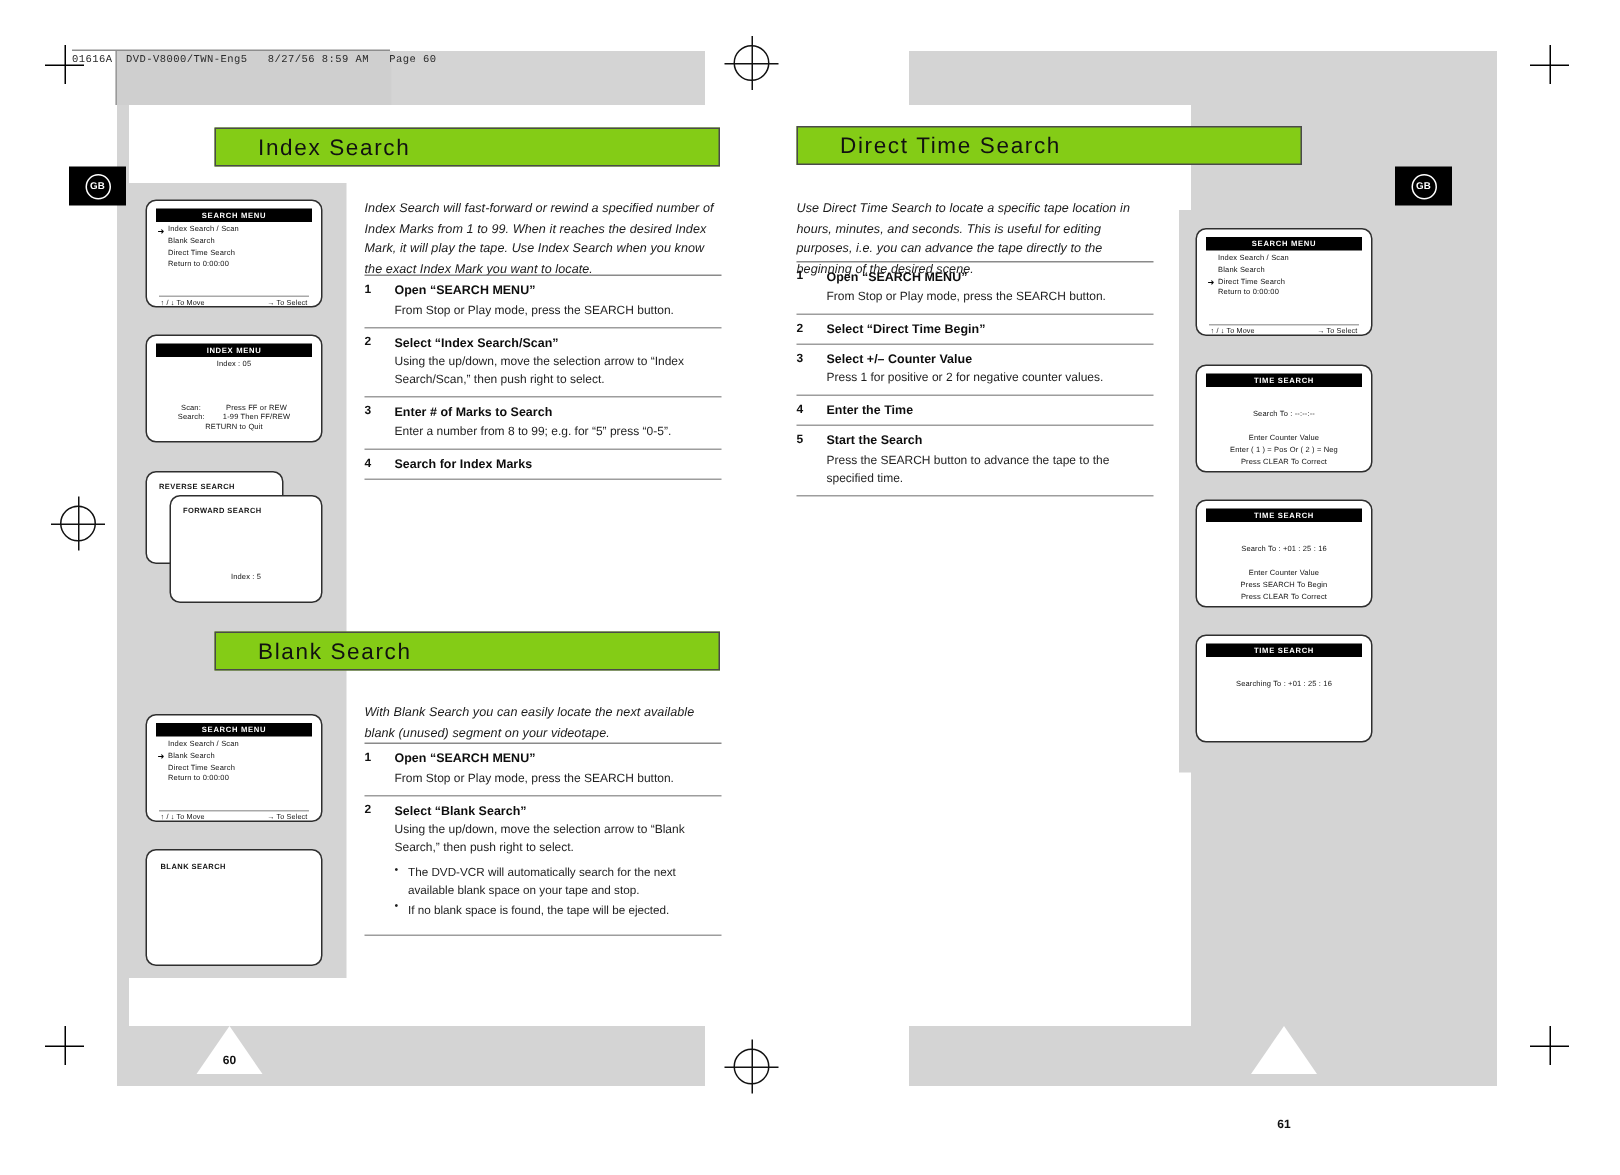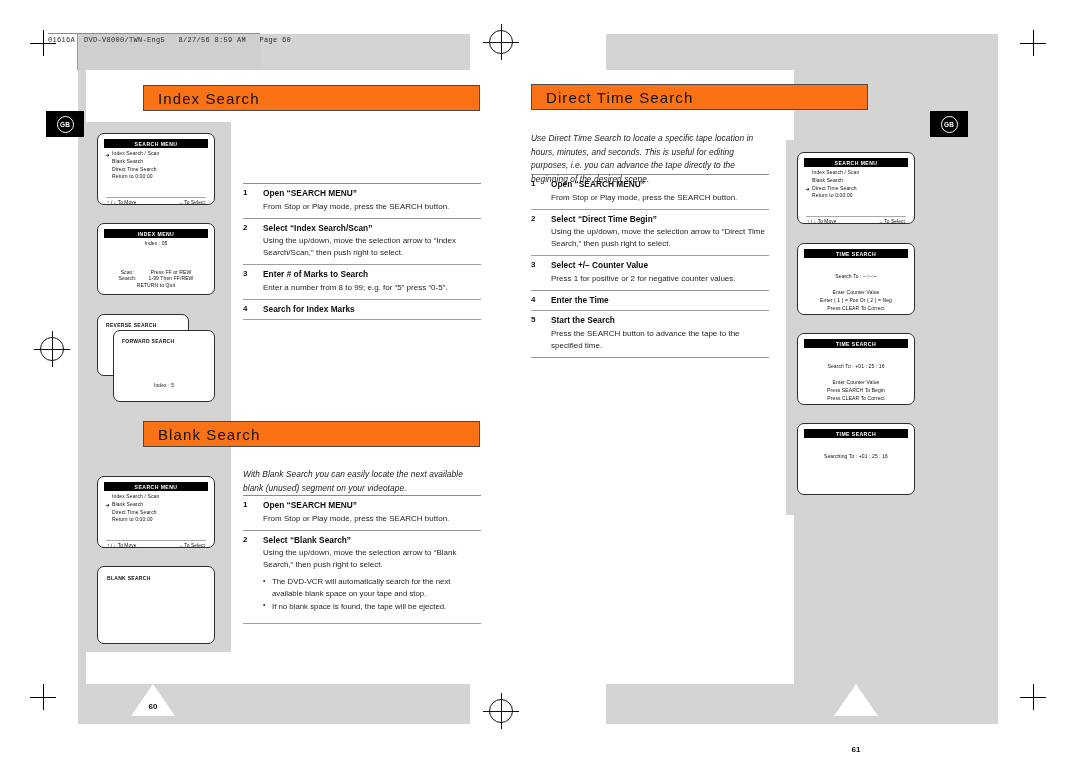--- a/index.html
+++ b/index.html
@@ -90,24 +90,24 @@
     font-size: 6.5px;
     font-weight: bold;
     display: flex; align-items: center; justify-content: center;
     letter-spacing: 0.2px;
   }
 
   
   .sec-title {
     position: absolute;
     border: 1px solid #4a4a4a;
-    background: #f97316;
+    background: #84cc16;
     display: flex; align-items: center;
     box-sizing: border-box;
-    padding-left: 14px;
+    padding-left: 28px;
     font-size: 15px;
     letter-spacing: 1.1px;
     color: #111;
   }
 
   
   .intro {
     position: absolute;
     font-style: italic;
     font-size: 8.4px;
@@ -283,20 +283,21 @@
     <span class="gb-circle">GB</span>
   </div>
   <div class="gb-badge" style="left:930px; top:99px;">
     <span class="gb-circle">GB</span>
   </div>
 
   <div class="sec-title" style="left:143px; top:73px; width:337px; height:26px;">
     <span>Index Search</span>
   </div>
 
+  <div class="intro" style="left:243px; top:120px; width:238px;">Index Search will fast-forward or rewind a specified number of Index Marks from 1 to 99. When it reaches the desired Index Mark, it will play the tape. Use Index Search when you know the exact Index Mark you want to locate.</div>
 
   <div class="steps" style="left:243px; top:171px; width:238px;">
     <div class="step first">
       <div class="step-num">1</div>
       <div class="step-title">Open “SEARCH MENU”</div>
       <div class="step-body">From Stop or Play mode, press the SEARCH button.</div>
     </div>
     <div class="step">
       <div class="step-num">2</div>
       <div class="step-title">Select “Index Search/Scan”</div>
@@ -432,21 +433,20 @@
 
   <div class="steps" style="left:531px; top:162px; width:238px;">
     <div class="step first">
       <div class="step-num">1</div>
       <div class="step-title">Open “SEARCH MENU”</div>
       <div class="step-body">From Stop or Play mode, press the SEARCH button.</div>
     </div>
     <div class="step">
       <div class="step-num">2</div>
       <div class="step-title">Select “Direct Time Begin”</div>
-      <div class="step-body">Using the up/down, move the selection arrow to “Direct Time Search,” then push right to select.</div>
     </div>
     <div class="step">
       <div class="step-num">3</div>
       <div class="step-title">Select +/– Counter Value</div>
       <div class="step-body">Press 1 for positive or 2 for negative counter values.</div>
     </div>
     <div class="step">
       <div class="step-num">4</div>
       <div class="step-title">Enter the Time</div>
     </div>

